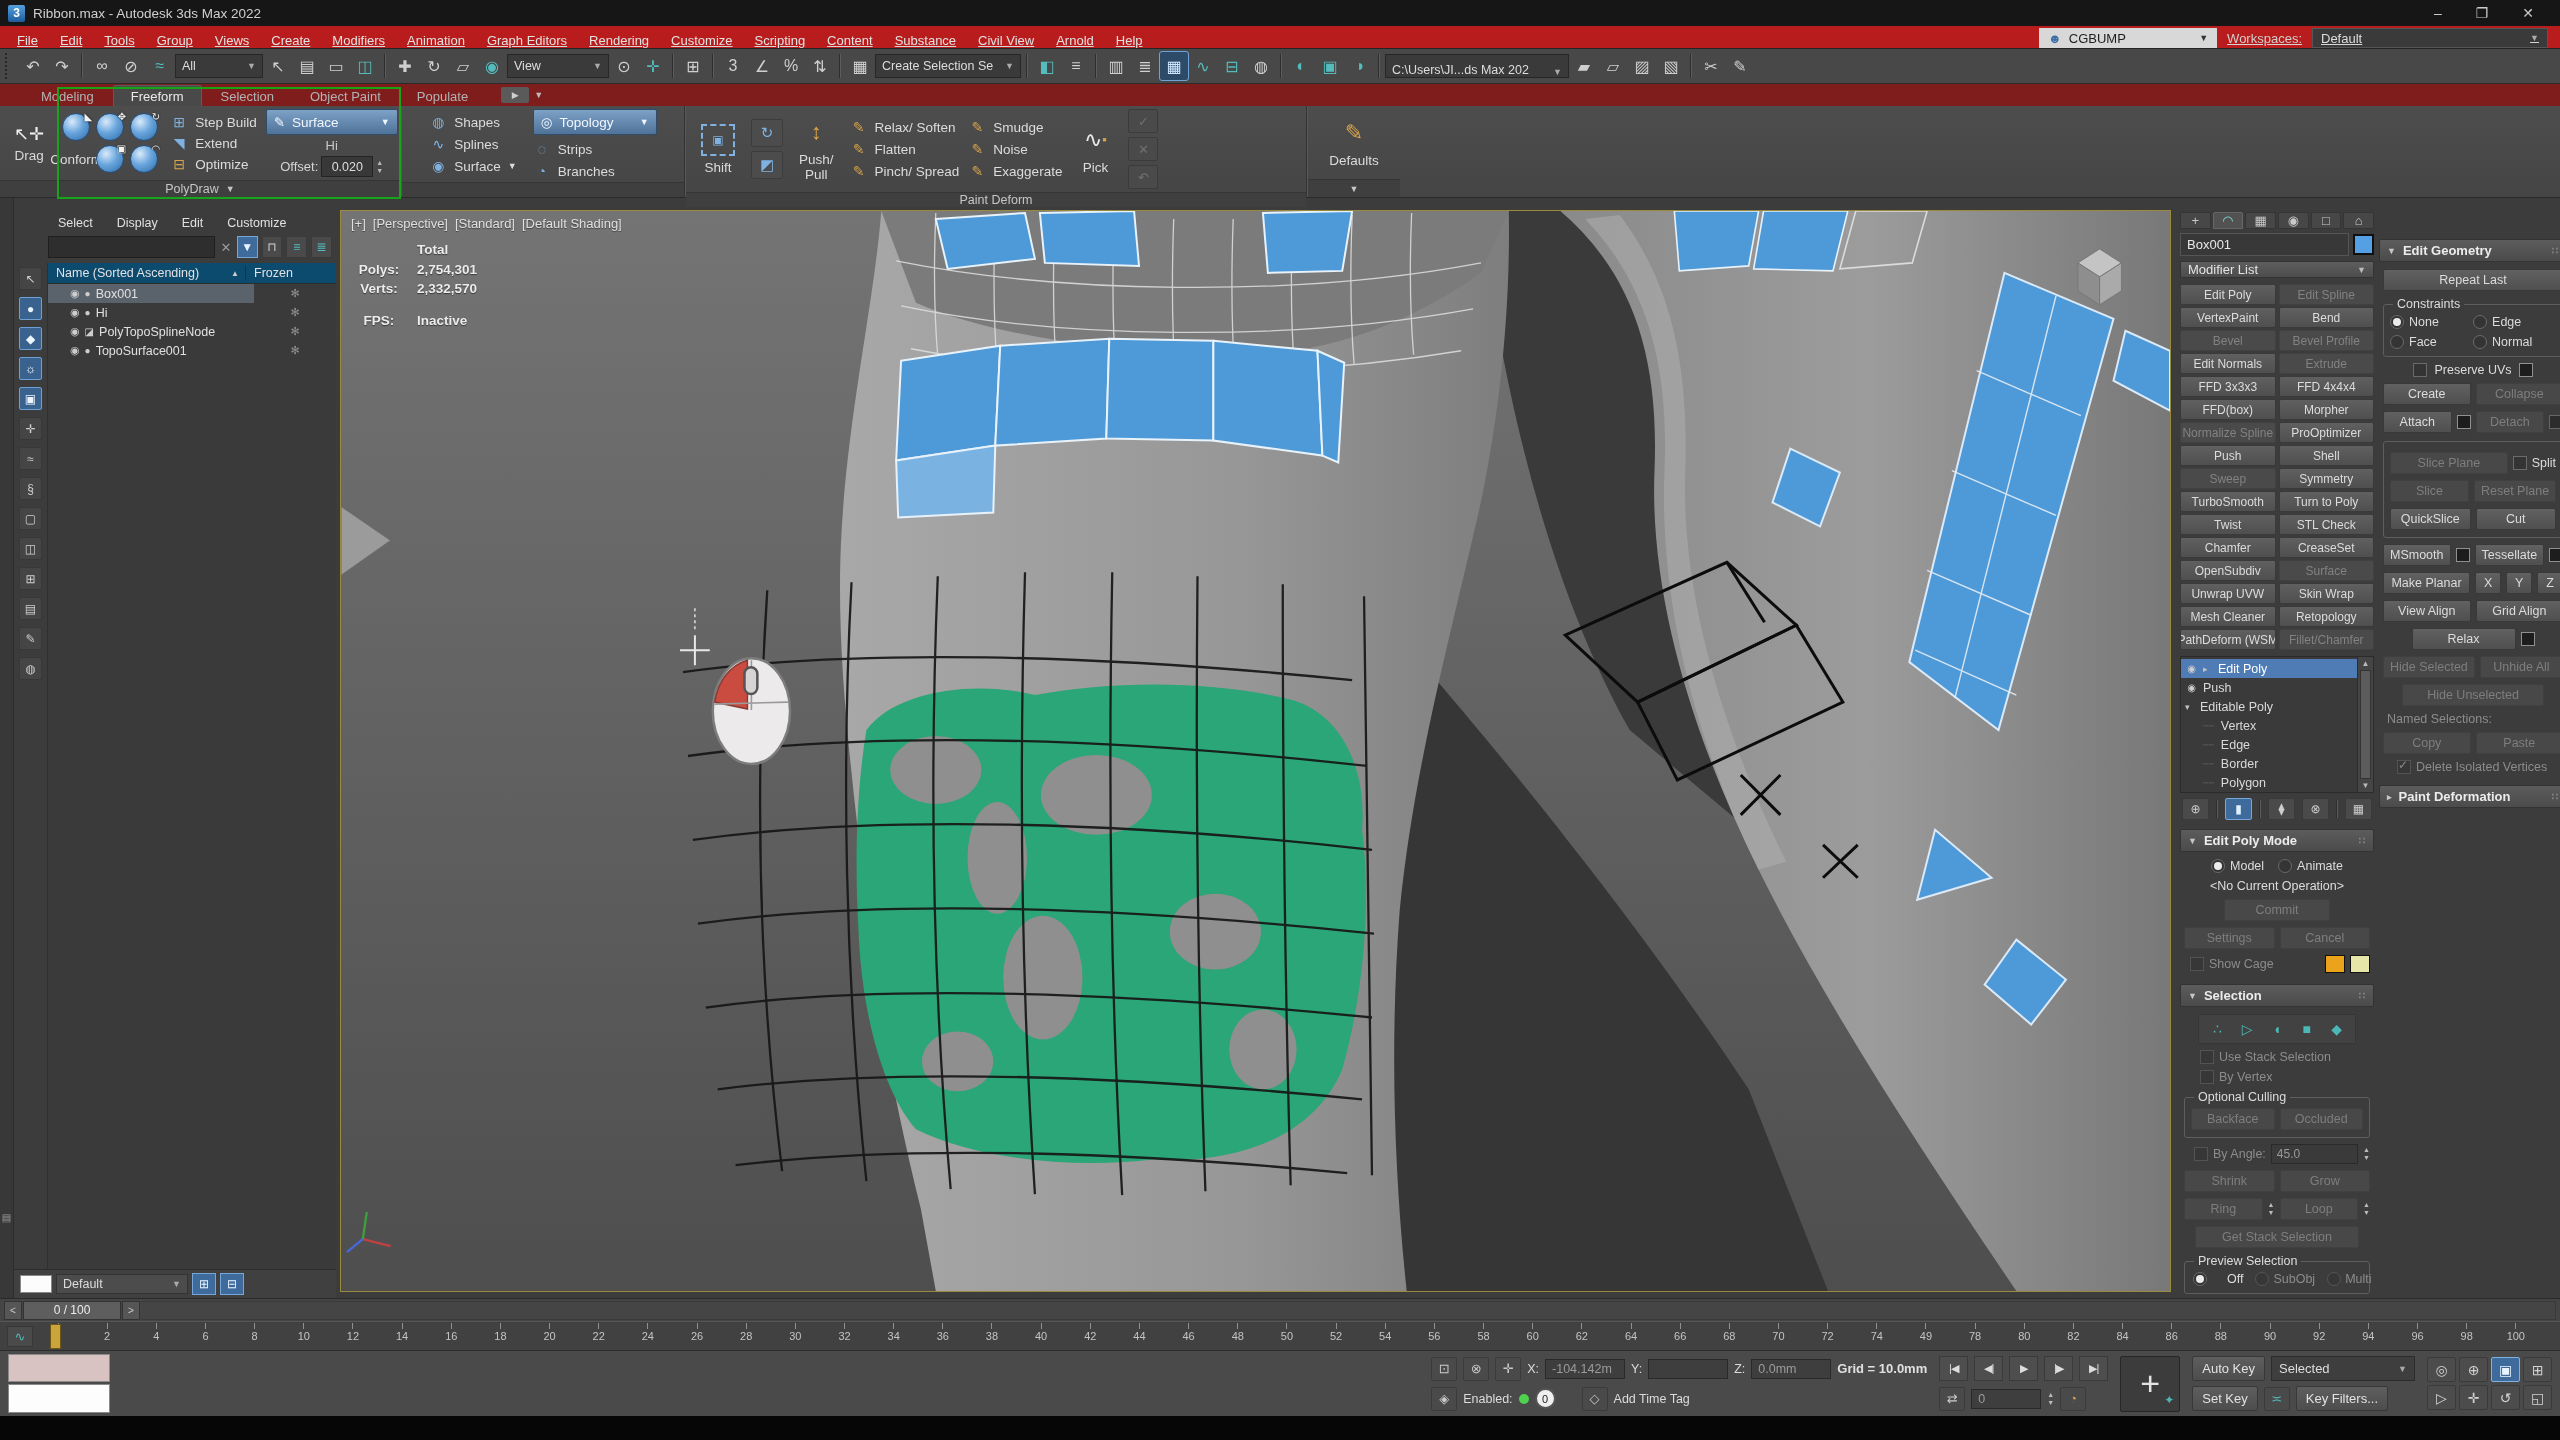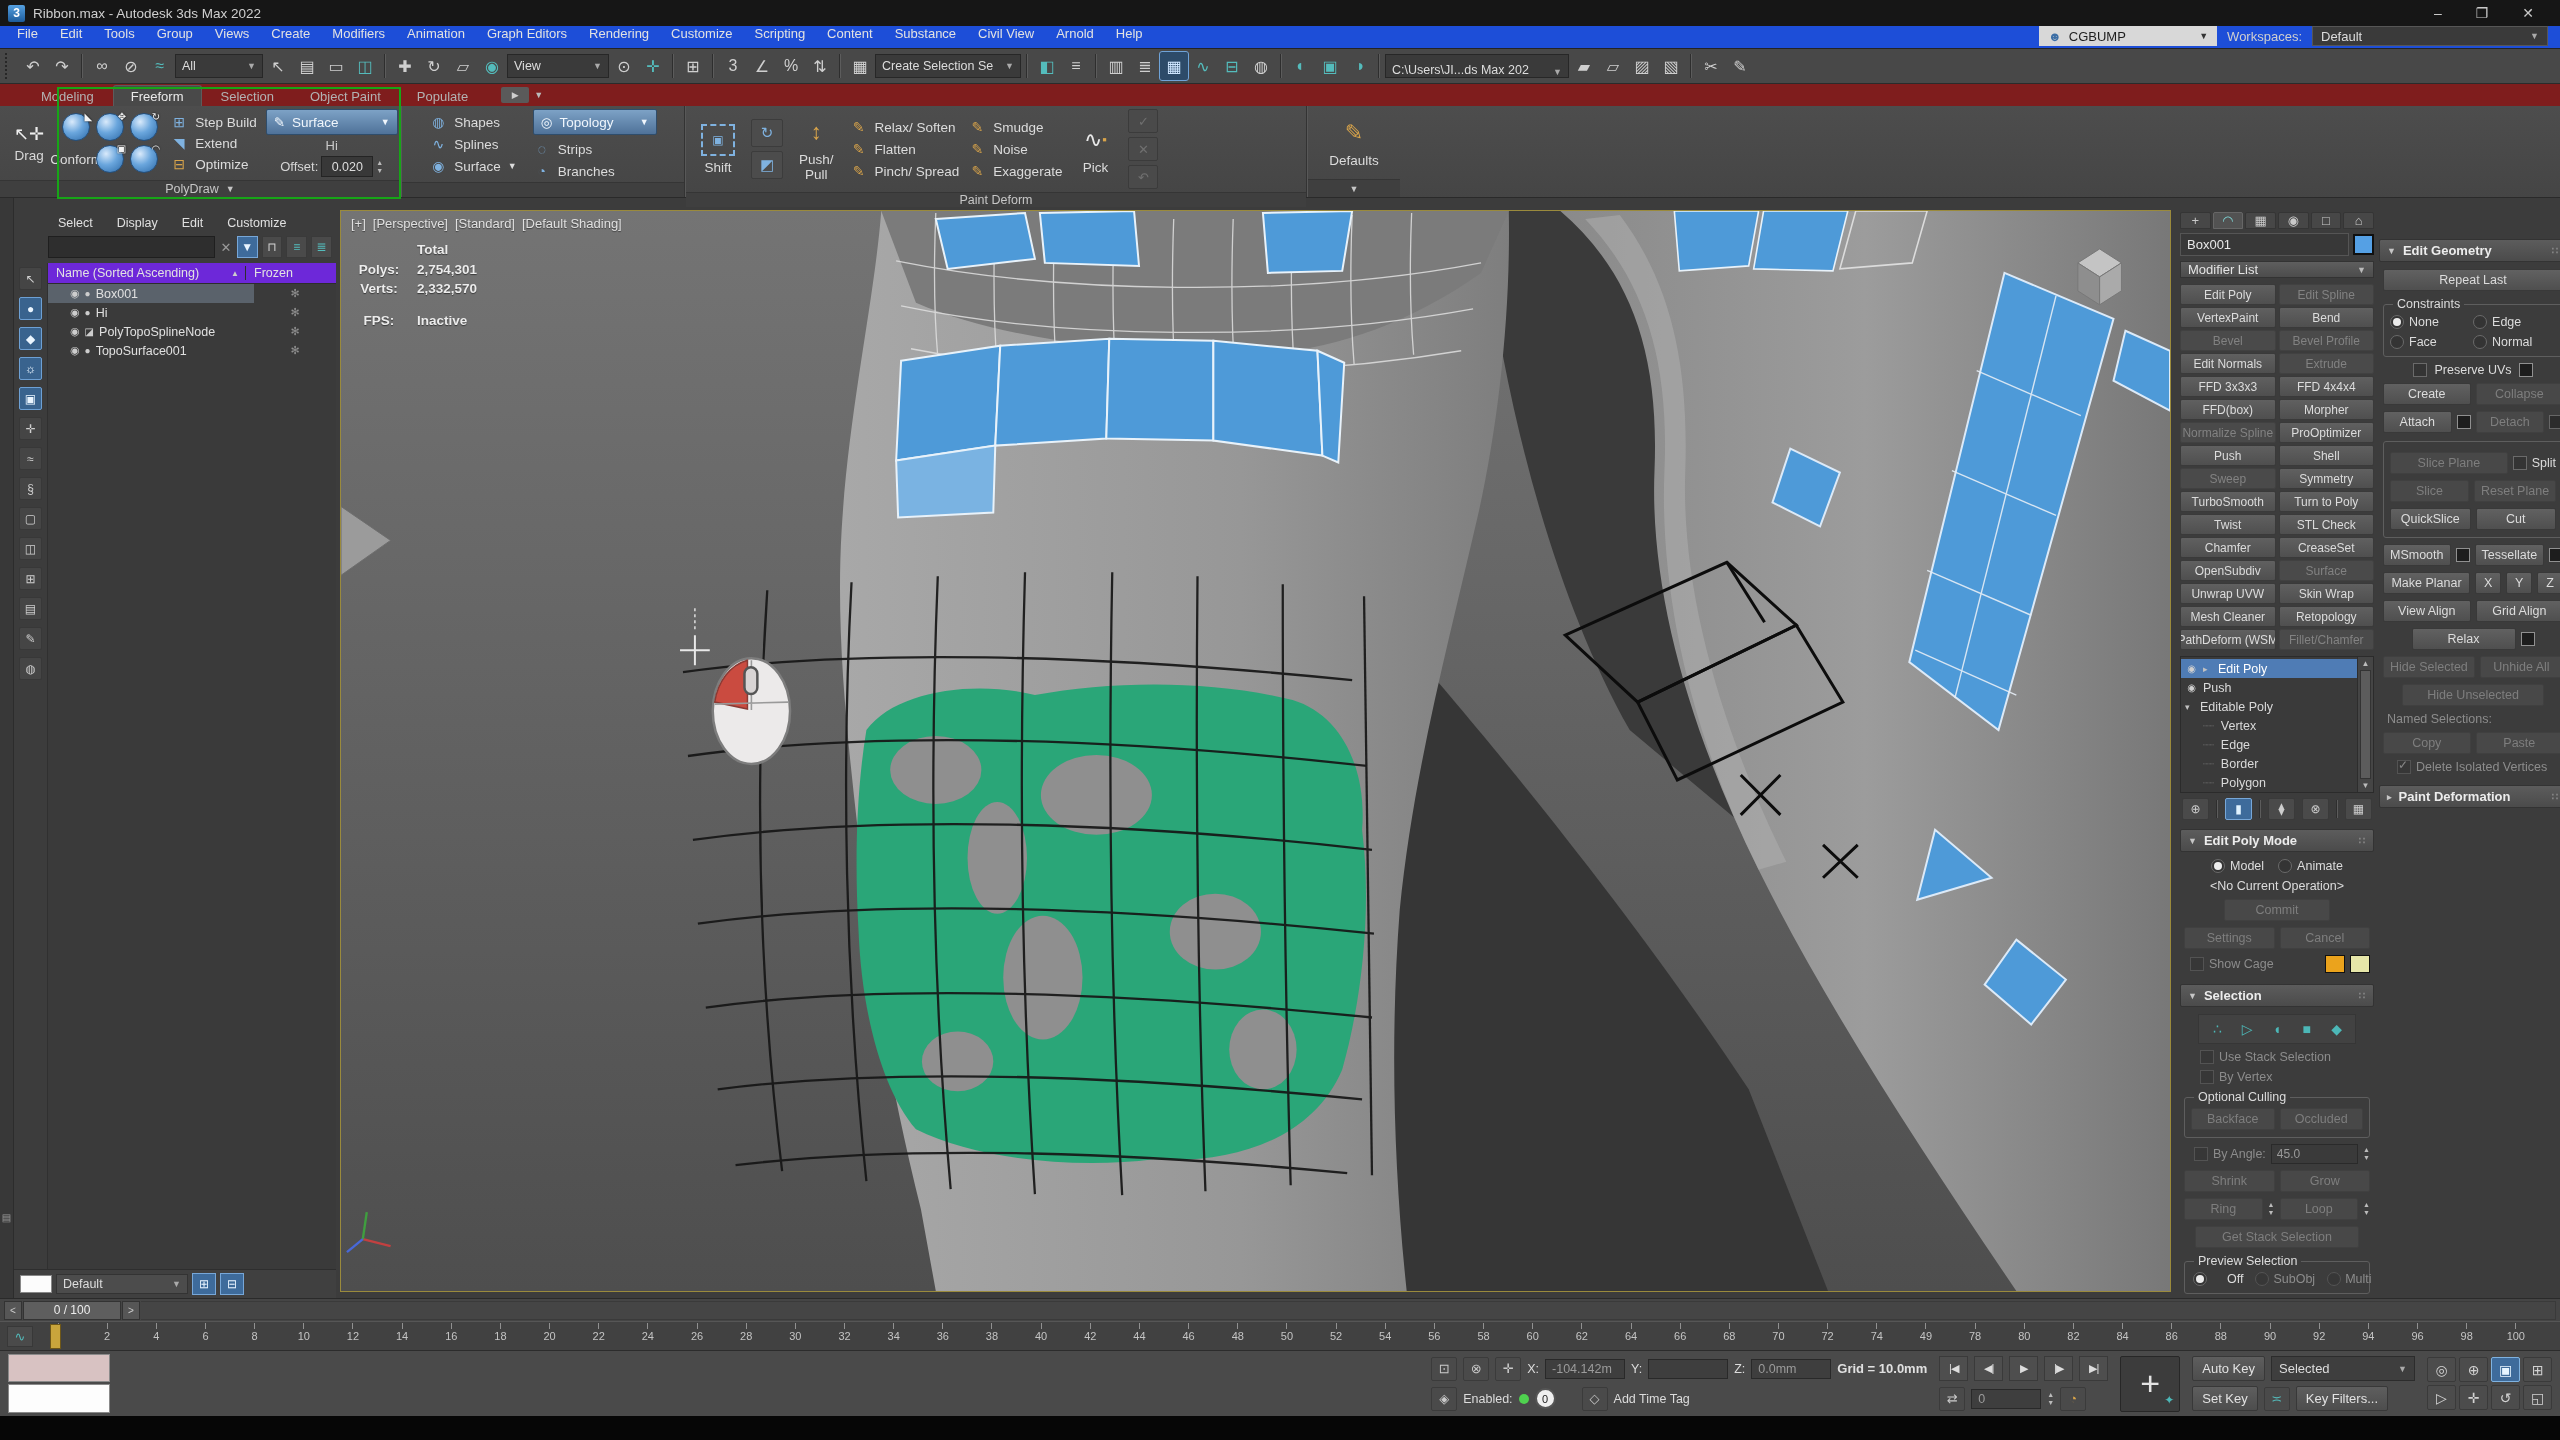--- a/index.html
+++ b/index.html
@@ -5,21 +5,21 @@
   html,body{margin:0;padding:0;background:#000;font-family:"Liberation Sans",sans-serif;}
   #app{position:relative;width:2560px;height:1440px;background:#3f3f3f;overflow:hidden;color:#d6d6d6;font-size:13px;user-select:none;}
 
   
   .titlebar{height:26px;background:#161616;display:flex;align-items:center;padding:0 8px;gap:8px;}
   .logo{width:17px;height:17px;background:linear-gradient(#55a0e0,#1d5c9c);border-radius:2px;color:#fff;font-weight:bold;font-size:12px;display:flex;align-items:center;justify-content:center;}
   .title-text{color:#cfcfcf;font-size:13.5px;}
   .win-controls{margin-left:auto;display:flex;gap:34px;color:#c9c9c9;font-size:14px;padding-right:18px;}
 
   
-  .menubar{height:22px;background:#1d4ed8;display:flex;align-items:flex-start;padding:0 6px;border-bottom:1px solid #242424;}
+  .menubar{height:22px;background:#b91c1c;display:flex;align-items:flex-end;padding:0 6px;border-bottom:1px solid #242424;text-decoration:underline;}
   .menu-item{padding:0 11px;color:#e2e2e2;font-size:13px;white-space:nowrap;}
   .mb-right{margin-left:auto;display:flex;align-items:center;gap:10px;padding-right:6px;}
   .account{background:#d8d8d8;color:#1e1e1e;height:20px;display:flex;align-items:center;gap:7px;padding:0 9px;min-width:160px;font-size:13px;}
   .account .arr{margin-left:auto;font-size:9px;color:#333;}
   .person{color:#3c6ea5;font-size:13px;}
   .ws-label{color:#cfcfcf;}
   .ws-combo{background:#3a3a3a;border:1px solid #565656;width:218px;height:18px;display:flex;align-items:center;padding:0 8px;color:#ddd;}
   .ws-combo .arr{margin-left:auto;font-size:9px;color:#aaa;}
 
   
@@ -86,21 +86,21 @@
   .exp-input{flex:1;height:20px;background:#2e2e2e;border:1px solid #1f1f1f;color:#ddd;padding:0 5px;font-size:12px;}
   .exp-x{color:#9a9a9a;font-size:13px;width:16px;text-align:center;}
   .exp-ic{width:22px;height:20px;display:flex;align-items:center;justify-content:center;background:#4a4a4a;border:1px solid #3a3a3a;color:#cfcfcf;font-size:12px;}
   .exp-ic.blue{background:#3e6b9b;border-color:#77a7d8;color:#e8f4ff;}
   .exp-ic.teal{color:#54bcbc;}
   .exp-body{flex:1;display:flex;min-height:0;}
   .exp-strip{width:28px;display:flex;flex-direction:column;gap:7px;padding:4px 0 0 5px;}
   .strip-ic{width:21px;height:21px;display:flex;align-items:center;justify-content:center;border-radius:2px;background:#454545;border:1px solid #383838;color:#cfcfcf;font-size:12px;}
   .strip-ic.on{background:#39638e;border-color:#6da0d4;color:#eaf5ff;}
   .exp-tree{flex:1;display:flex;flex-direction:column;border-left:1px solid #303030;background:#3a3a3a;}
-  .tree-hdr{display:flex;height:20px;background:#6d28d9;border-bottom:1px solid #2d2d2d;align-items:center;color:#e2e2e2;}
+  .tree-hdr{display:flex;height:20px;background:#0c4a6e;border-bottom:1px solid #2d2d2d;align-items:center;color:#e2e2e2;}
   .th-name{flex:1;padding-left:8px;display:flex;align-items:center;gap:8px;border-right:1px solid #2d2d2d;}
   .th-frozen{width:82px;padding-left:8px;}
   .tree-row{display:flex;height:19px;align-items:center;color:#e0e0e0;}
   .tree-row.sel .tr-name{background:#5a626b;}
   .tr-name{flex:1;display:flex;align-items:center;gap:5px;padding-left:22px;height:100%;}
   .tr-eye{color:#cdcdcd;font-size:11px;}
   .tr-type{color:#cdcdcd;font-size:10px;}
   .tr-frozen{width:82px;text-align:center;color:#8f8f8f;font-size:11px;}
   .exp-fill{flex:1;background:#3a3a3a;}
   .exp-bottom{height:24px;display:flex;align-items:center;gap:4px;padding:2px 6px;background:#404040;border-top:1px solid #2e2e2e;}

